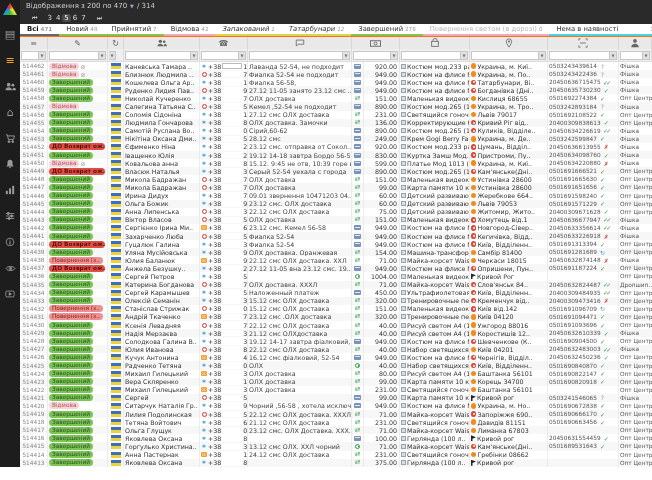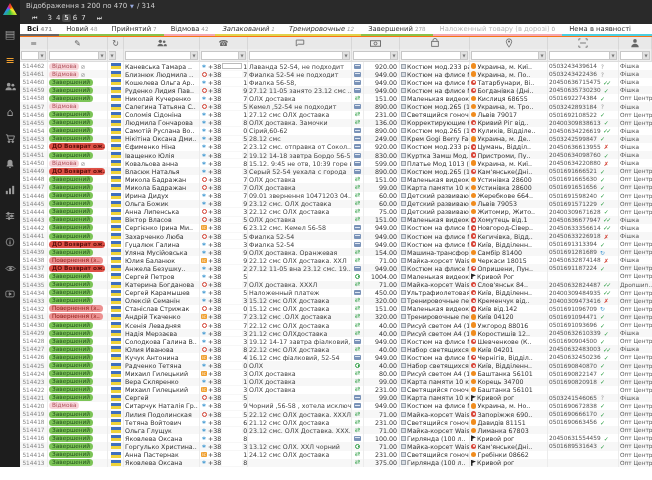--- a/index.html
+++ b/index.html
@@ -191,31 +191,31 @@
         <span class="tl">Відмова</span>
         <span class="tc">42</span>
       </div>
 
   <div class="tab u-yellow">
         <span class="tl">Запакований</span>
         <span class="tc">1</span>
       </div>
 
   <div class="tab u-yellow">
-        <span class="tl">Тренировочные</span>
+        <span class="tl">Татарбунари</span>
         <span class="tc">12</span>
       </div>
 
   <div class="tab u-green">
         <span class="tl">Завершений</span>
         <span class="tc">278</span>
       </div>
 
   <div class="tab u-pink muted">
-        <span class="tl">Наложенный товару (в дорозі)</span>
+        <span class="tl">Повернення светом (в дорозі)</span>
         <span class="tc">0</span>
       </div>
 
   <div class="tab u-cyan">
         <span class="tl">Нема в наявності</span>
         <span class="tc">1</span>
       </div>
 
   <div class="tab u-grey">
         <span class="tl">Самовивіз</span>

